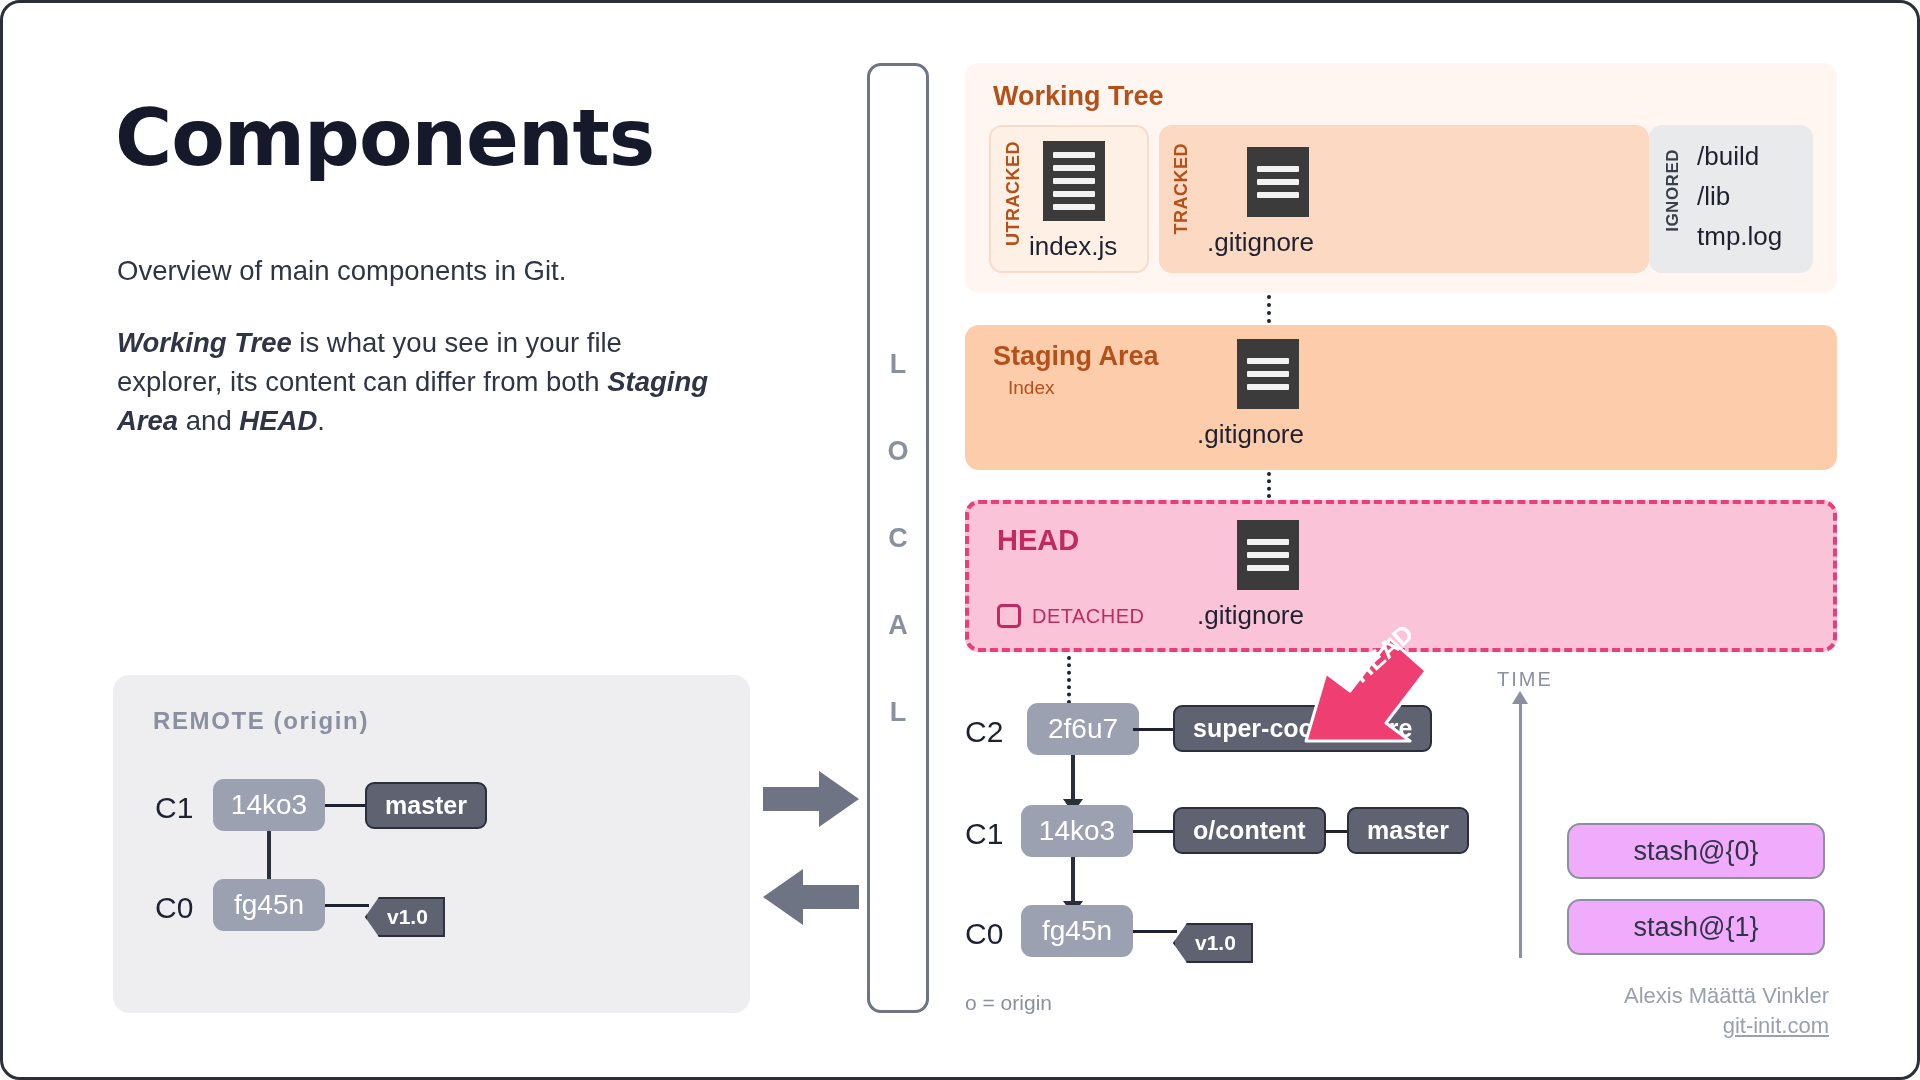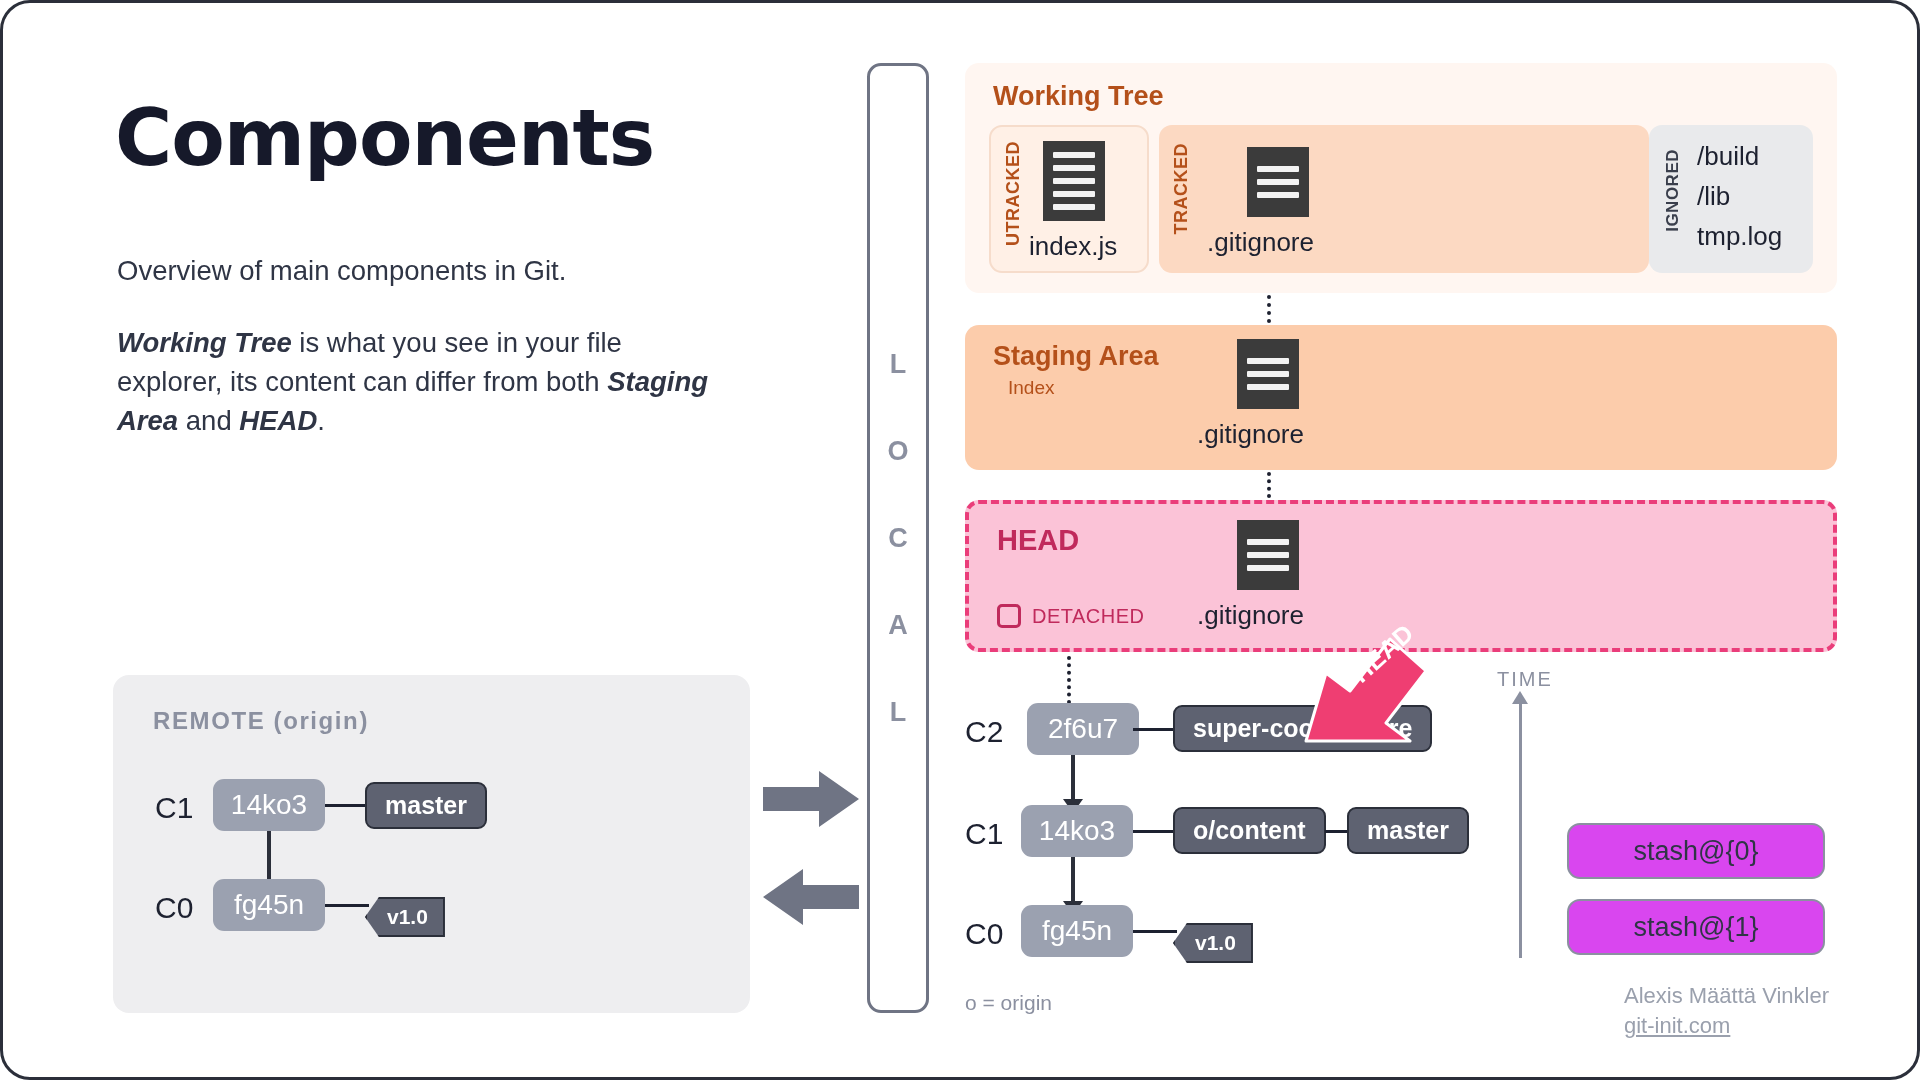--- a/index.html
+++ b/index.html
@@ -8,21 +8,21 @@
     width: 1920px; height: 1080px;
     background: #ffffff;
     font-family: "Liberation Sans", sans-serif;
     overflow: hidden;
   }
   #canvas {
     position: relative;
     width: 1920px; height: 1080px;
     background: #ffffff;
     border: 3px solid #2b2f3a;
-    border-radius: 30px;
+    border-radius: 20px;
     overflow: hidden;
   }
 
   
   #title {
     position: absolute; left: 112px; top: 90px;
     font-size: 78px; font-weight: bold;
     letter-spacing: -1px;
     color: #16192a;
     font-family: "DejaVu Sans", sans-serif;
@@ -252,33 +252,33 @@
     border-right: 8.5px solid transparent;
     border-bottom: 13px solid #8b90a0;
   }
 
   
   .stash {
     position: absolute; left: 1564px;
     width: 258px; height: 56px;
     border: 2.5px solid #8b90a0;
     border-radius: 13px;
-    background: #d946ef;
+    background: #f0abfc;
     display: flex; align-items: center; justify-content: center;
     font-size: 27px; color: #2f3545;
   }
 
   
   #origin-note {
     position: absolute; left: 962px; top: 988px;
     font-size: 21px; color: #8b90a0;
   }
   #credit {
     position: absolute; right: 88px; top: 980px;
-    text-align: left;
+    text-align: right;
   }
   #credit .name { font-size: 22px; color: #9aa0ad; }
   #credit .site {
     font-size: 22px; color: #9aa0ad;
     text-decoration: underline; display: block; margin-top: 4px;
   }
 </style>
 </head>
 <body>
 

